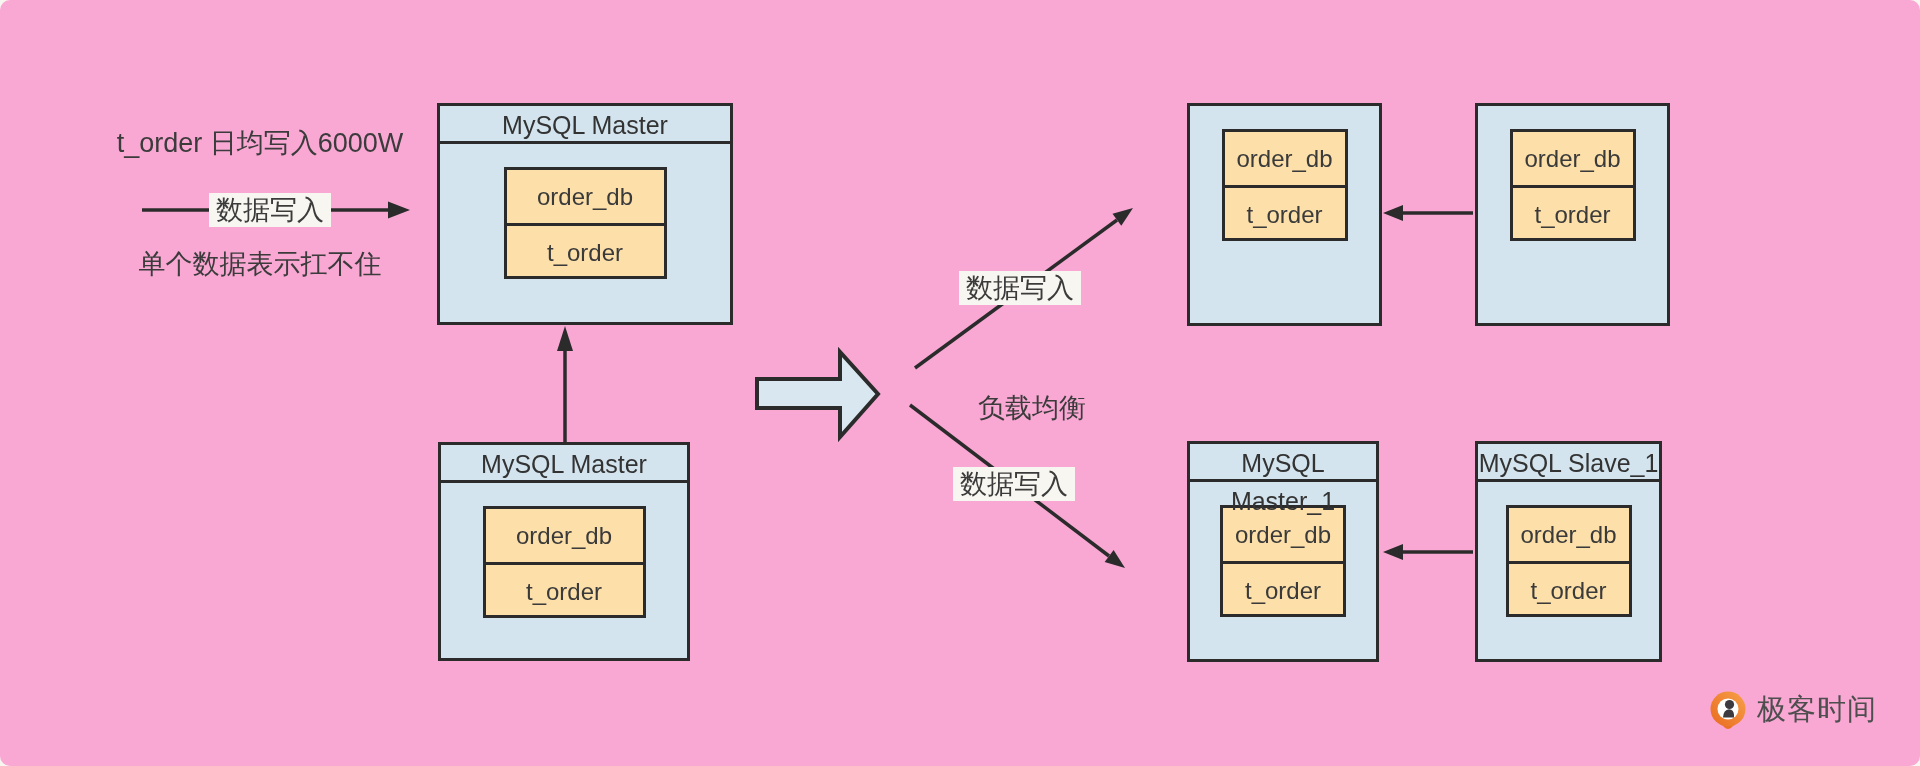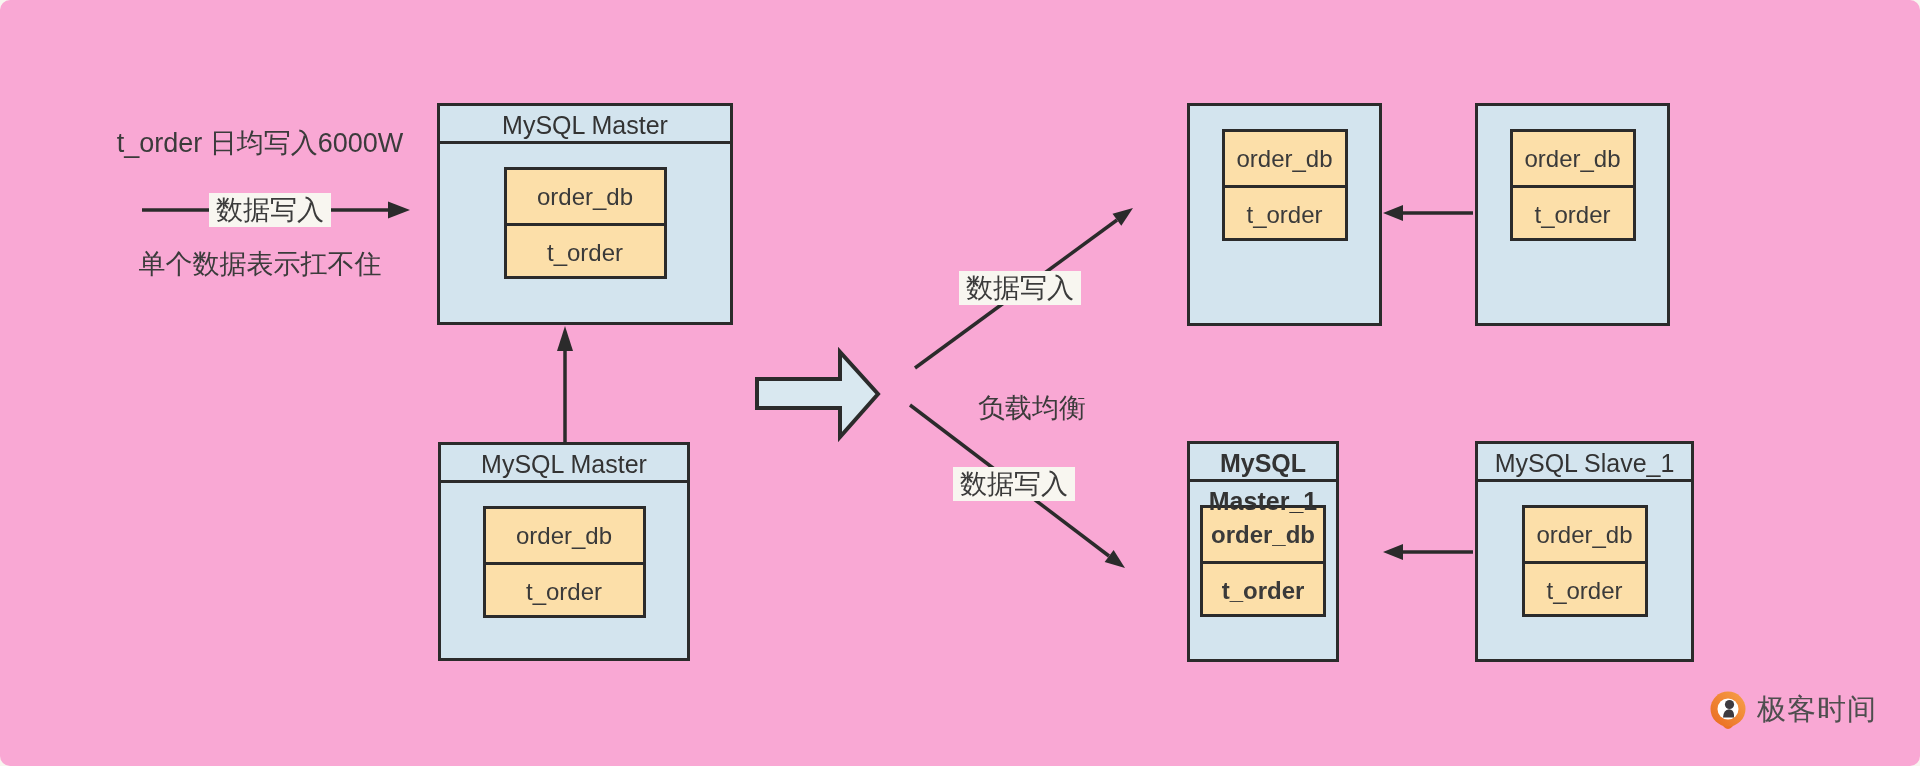--- a/index.html
+++ b/index.html
@@ -97,29 +97,29 @@
     </div>
   </div>
 
   <div class="node narrow" style="left:1475px; top:103px; width:195px; height:223px;">
     <div class="table-box">
       <div class="cell">order_db</div>
       <div class="cell">t_order</div>
     </div>
   </div>
 
-  <div class="node narrow" style="left:1187px; top:441px; width:152px; height:221px;font-weight:bold;">
+  <div class="node narrow" style="left:1187px; top:441px; width:192px; height:221px;">
     <div class="node-title">MySQL Master_1</div>
     <div class="table-box">
       <div class="cell">order_db</div>
       <div class="cell">t_order</div>
     </div>
   </div>
 
-  <div class="node narrow" style="left:1475px; top:441px; width:219px; height:221px;">
+  <div class="node narrow" style="left:1475px; top:441px; width:187px; height:221px;">
     <div class="node-title">MySQL Slave_1</div>
     <div class="table-box">
       <div class="cell">order_db</div>
       <div class="cell">t_order</div>
     </div>
   </div>
 
   <div class="logo">
     <svg width="40" height="48" viewBox="0 0 40 48">
       <defs>

